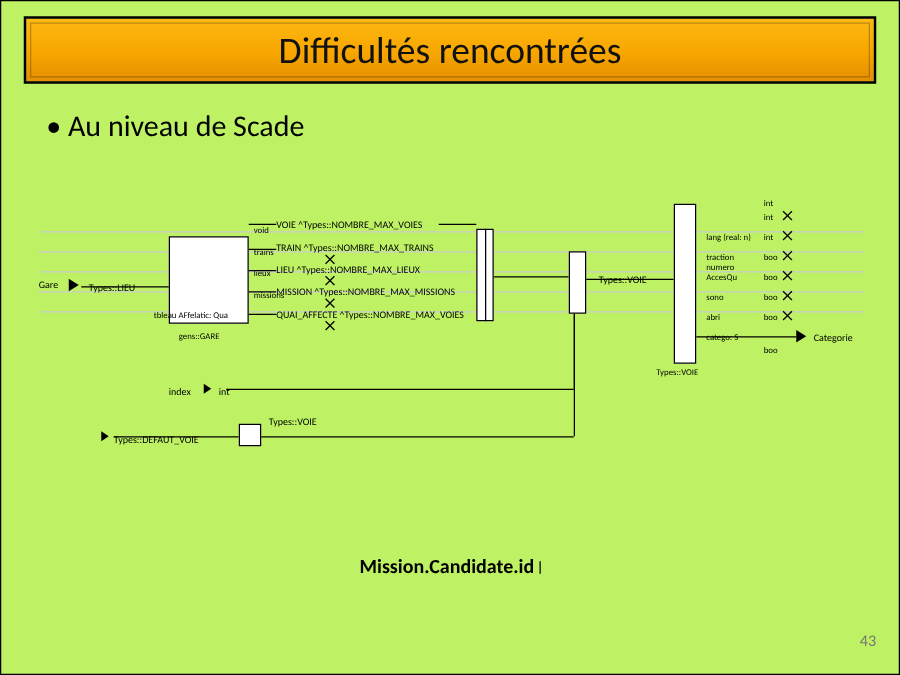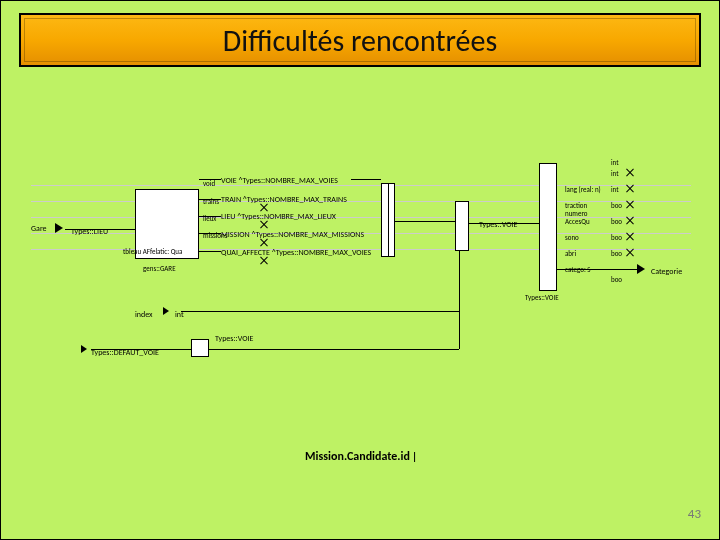--- a/index.html
+++ b/index.html
@@ -91,21 +91,21 @@
   }
   .line-h { position: absolute; height: 1px; background: #000; }
   .line-v { position: absolute; width: 1px; background: #000; }
   .line-g { position: absolute; height: 1px; width: 100%; background: #ccc; }
 
   .caption {
     position: absolute;
     left: 50%;
     transform: translateX(-50%);
     bottom: 76px;
-    font-size: 12px;
+    font-size: 16px;
     font-weight: bold;
     color: #000;
   }
   .caption .bar {
     display: inline-block;
     width: 1px; height: 10px;
     background: #000;
     vertical-align: middle;
     margin-left: 4px;
   }
@@ -120,20 +120,21 @@
 </head>
 <body>
 
 <div class="slide">
 
   <div class="title-band">
     <div class="title-inner-border"></div>
     <div class="title-text">Difficultés rencontrées</div>
   </div>
 
+  <div class="bullet1">Au niveau de Scade</div>
 
   <div class="diagram">
 
     <div class="line-g" style="top:24px;"></div>
     <div class="line-g" style="top:40px;"></div>
     <div class="line-g" style="top:56px;"></div>
     <div class="line-g" style="top:72px;"></div>
     <div class="line-g" style="top:88px;"></div>
 
     <div class="dlbl" style="top:62px; left:0;">Gare</div>

